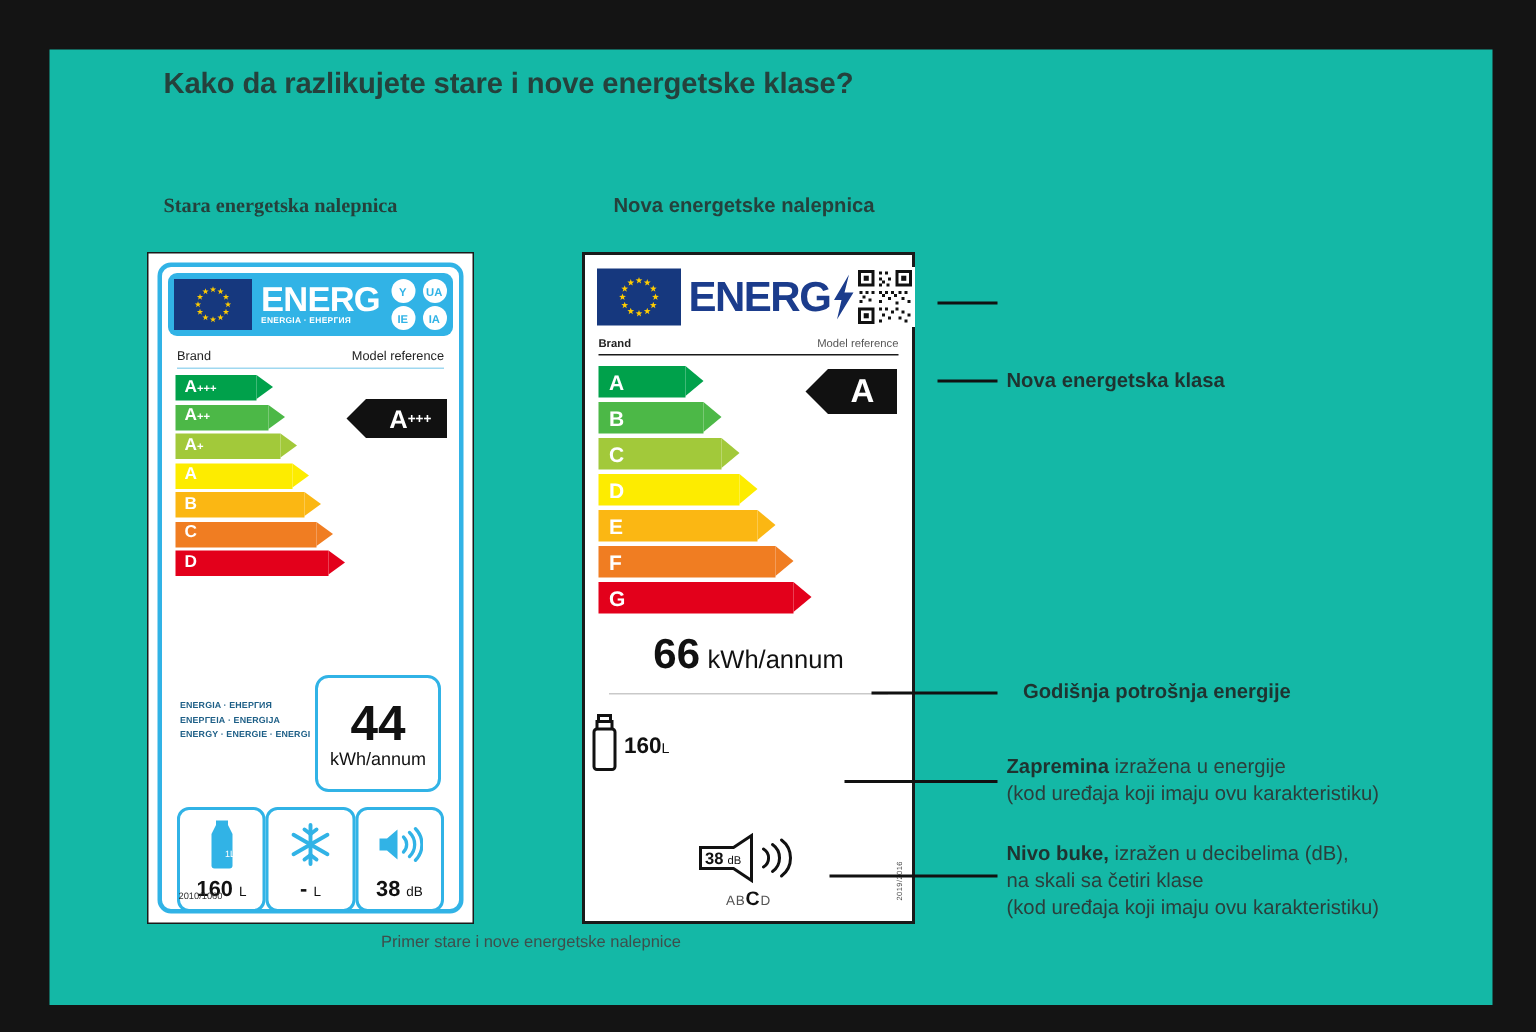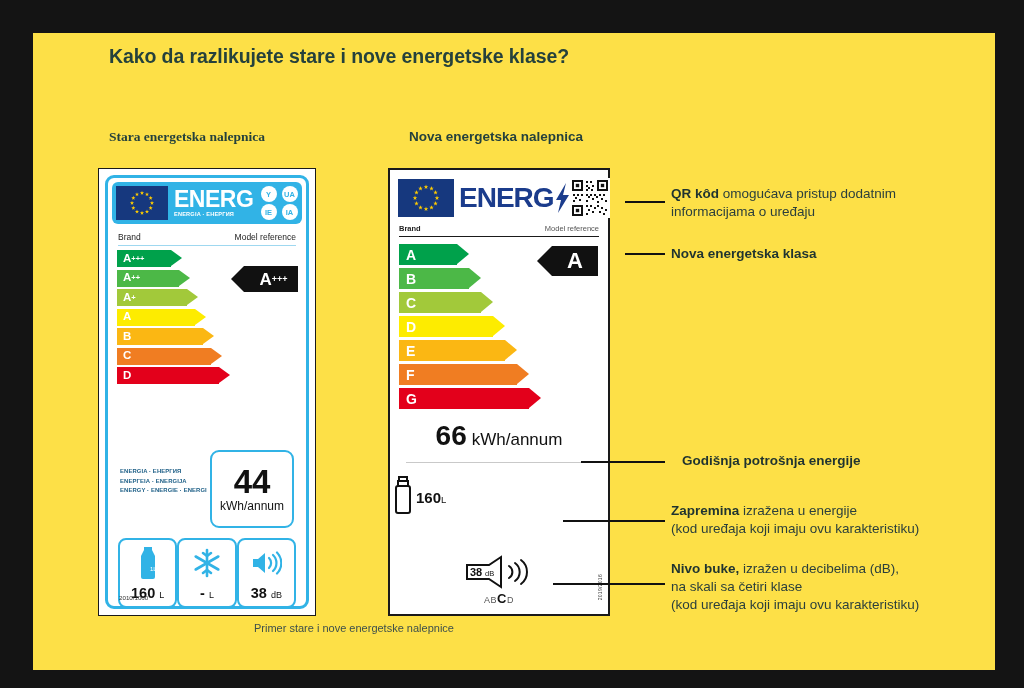--- a/index.html
+++ b/index.html
@@ -7,21 +7,21 @@
     width: 1024px; height: 688px;
     background: #141414;
     font-family: "Liberation Sans", sans-serif;
     overflow: hidden;
   }
   #root { position: relative; width: 1024px; height: 688px; background: #141414; }
 
   .card {
     position: absolute; left: 33px; top: 33px;
     width: 962px; height: 637px;
-    background: #fde047;
+    background: #14b8a6;
   }
 
   .page-title {
     position: absolute; left: 76px; top: 12px;
     font-size: 19.5px; font-weight: bold; color: #25413c;
     letter-spacing: -0.1px;
   }
 
   .sub-title {
     position: absolute;
@@ -268,21 +268,21 @@
 </style>
 </head>
 <body>
 
 <div id="root">
   <div class="card">
 
     <div class="page-title">Kako da razlikujete stare i nove energetske klase?</div>
 
     <div class="sub-title sub-old">Stara energetska nalepnica</div>
-    <div class="sub-title sub-new">Nova energetska nalepnica</div>
+    <div class="sub-title sub-new">Nova energetske nalepnica</div>
 
     <div class="old-label">
       <div class="old-inner">
 
         <div class="old-head">
           <div class="eu-flag-old">
             <svg viewBox="0 0 52 34" width="52" height="34" aria-hidden="true">
               <g fill="#ffcc00" id="oldstars">
                   <polygon points="26,4.8 26.517251022017376,6.288065044950046 28.092324335849337,6.320162612375116 26.836929734339733,7.271934955049954 27.29312755504344,8.779837387624884 26,7.88 24.70687244495656,8.779837387624884 25.163070265660267,7.271934955049954 23.907675664150663,6.320162612375116 25.482748977982624,6.288065044950046"></polygon>
                   <polygon points="31,6.1397459621556125 31.517251022017376,7.627811007105659 33.09232433584934,7.6599085745307285 31.836929734339733,8.611680917205566 32.29312755504344,10.119583349780497 31,9.219745962155613 29.70687244495656,10.119583349780497 30.163070265660267,8.611680917205566 28.907675664150663,7.6599085745307285 30.482748977982624,7.627811007105659"></polygon>
@@ -553,24 +553,20 @@
             <path d="M60 5 a15 15 0 0 1 0 24"></path>
           </g>
         </svg>
         <div class="noise-scale" id="noise-scale"><span>A</span><span>B</span><b>C</b><span>D</span></div>
       </div>
 
       <div class="reg-new">2019/2016</div>
     </div>
 
     <div class="leader" style="left:592px; top:168px; width:40px;"></div>
-    <div class="anno" style="left:638px; top:152px; width:330px;">
-      <b>QR kôd</b><span> omogućava pristup dodatnim</span><br>
-      <span>informacijama o uređaju</span>
-    </div>
 
     <div class="leader" style="left:592px; top:220px; width:40px;"></div>
     <div class="anno" style="left:638px; top:212px; width:330px;">
       <b>Nova energetska klasa</b>
     </div>
 
     <div class="leader" style="left:548px; top:428px; width:84px;"></div>
     <div class="anno" style="left:638px; top:419px; width:330px;margin-left:11px;">
       <b>Godišnja potrošnja energije</b>
     </div>

